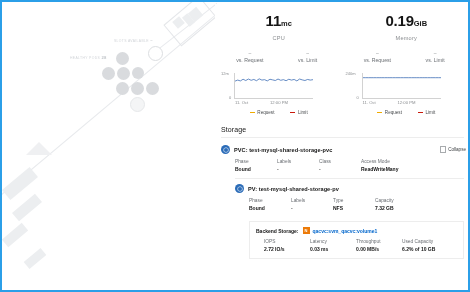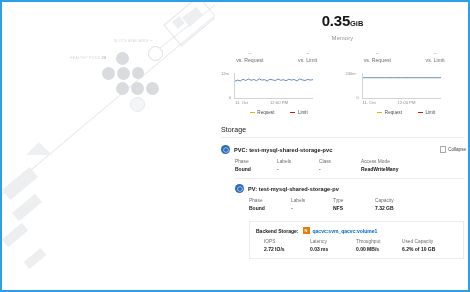--- a/index.html
+++ b/index.html
@@ -111,24 +111,30 @@
     <div class="card-ghost" style="left:0px;top:175px;width:36px;height:13px;transform:rotate(-40deg);"></div>
     <div class="card-ghost" style="left:10px;top:200px;width:30px;height:11px;transform:rotate(-40deg);"></div>
     <div class="card-ghost" style="left:0px;top:228px;width:26px;height:10px;transform:rotate(-40deg);"></div>
     <div class="card-ghost" style="left:22px;top:252px;width:22px;height:9px;transform:rotate(-40deg);"></div>
   </div>
 
   <div id="panel">
 
     <div class="metrics-row">
 
-
       <div class="metric-col">
         <div class="metric-value">
-          <span>0.35</span><span class="metric-unit">GiB</span>
+          <span>11</span><span class="metric-unit">mc</span>
+        </div>
+        <div class="metric-name">CPU</div>
+      </div>
+
+      <div class="metric-col">
+        <div class="metric-value">
+          <span>0.19</span><span class="metric-unit">GiB</span>
         </div>
         <div class="metric-name">Memory</div>
       </div>
     </div>
 
     <div style="display:flex;">
       <div style="flex:1;">
         <div class="vs-row">
           <div class="vs-item">
             <div class="vs-dash">–</div>

